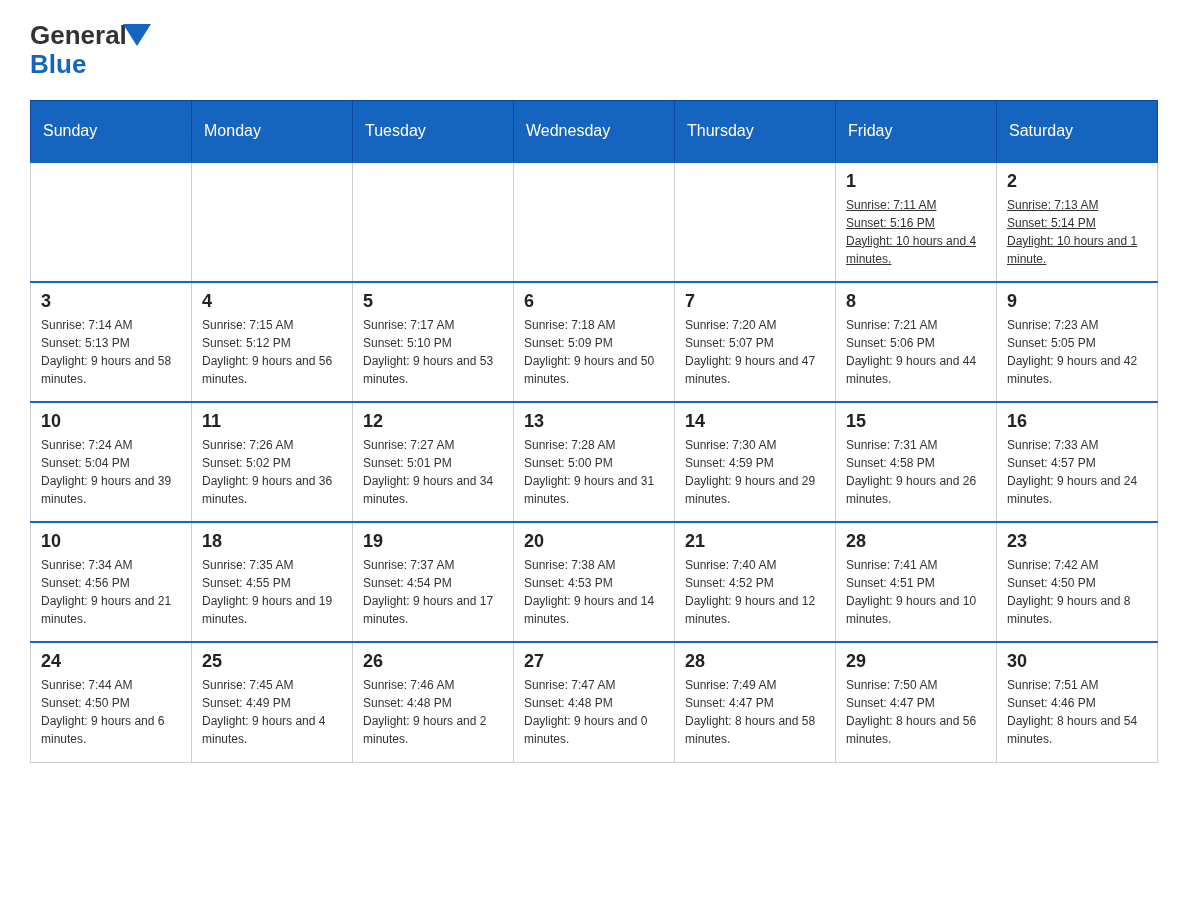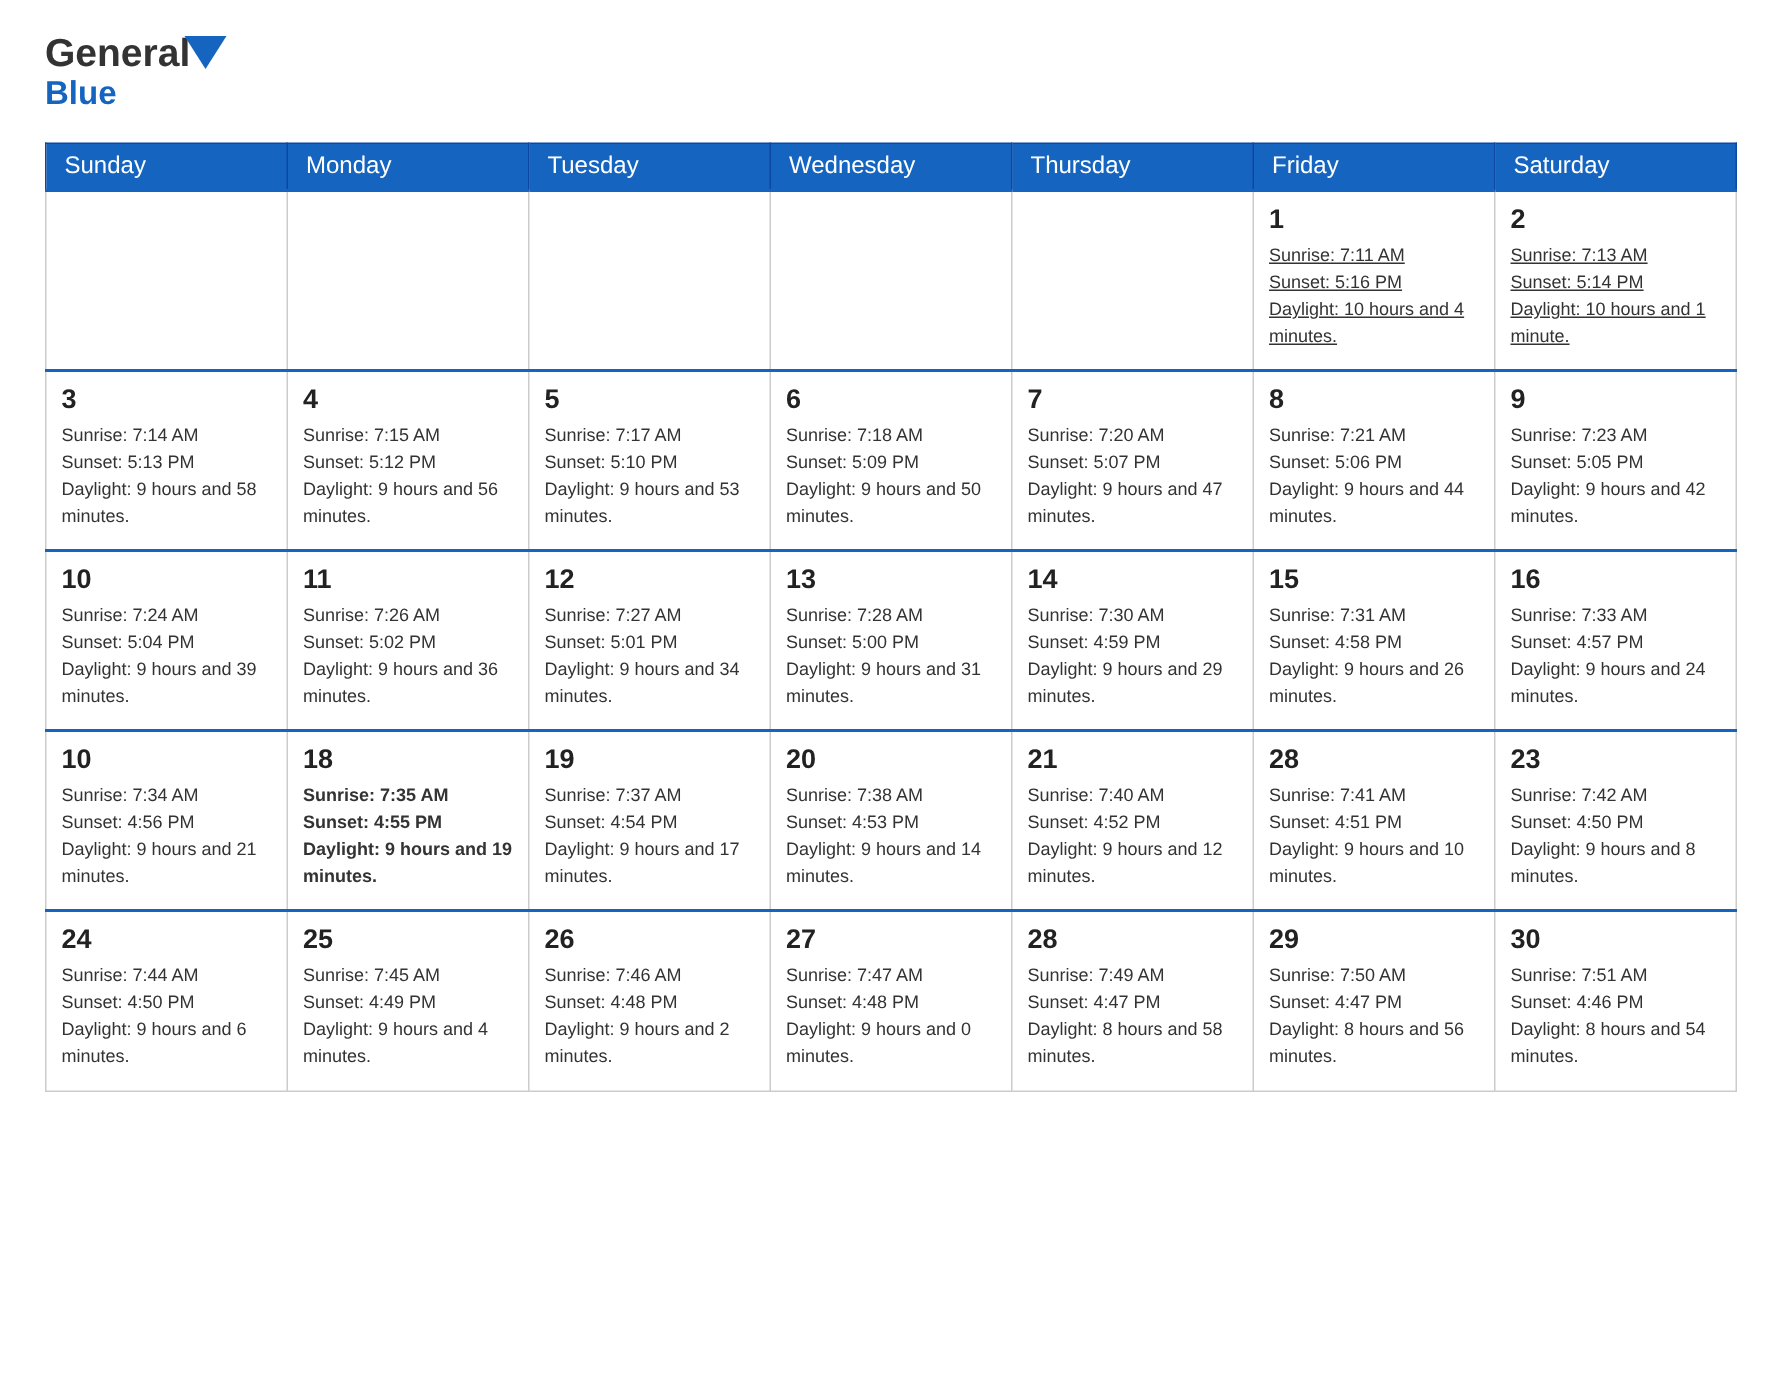--- a/index.html
+++ b/index.html
@@ -15,21 +15,21 @@
       justify-content: space-between;
       align-items: flex-start;
       margin-bottom: 20px;
     }
     .logo-text-general {
       font-size: 26px;
       font-weight: bold;
       color: #333;
     }
     .logo-text-blue {
-      font-size: 22px;
+      font-size: 26px;
       font-weight: bold;
       color: #1565c0;
     }
     .logo-triangle {
       width: 0;
       height: 0;
       border-left: 14px solid transparent;
       border-right: 14px solid transparent;
       border-top: 22px solid #1565c0;
       margin-left: -4px;
@@ -65,21 +65,21 @@
     }
     .calendar {
       width: 100%;
       border-collapse: collapse;
       border: 1px solid #aaa;
     }
     .calendar th {
       background-color: #1565c0;
       color: #fff;
       text-align: left;
-      padding: 6px 12px;
+      padding: 21px 12px;
       font-size: 16px;
       font-weight: normal;
       border: 1px solid #0d47a1;
     }
     .calendar td {
       vertical-align: top;
       padding: 8px 10px;
       border: 1px solid #ccc;
       width: 14.28%;
       min-height: 110px;
@@ -245,21 +245,21 @@
       </tr>
       <tr>
         <td>
           <span class="day-number">10</span>
           <div class="day-info" style="white-space: pre-line;">Sunrise: 7:34 AM
 Sunset: 4:56 PM
 Daylight: 9 hours and 21 minutes.</div>
         </td>
         <td>
           <span class="day-number">18</span>
-          <div class="day-info" style="white-space: pre-line; font-weight: bold;">Sunrise: 7:35 AM
+          <div class="day-info" style="white-space: pre-line;">Sunrise: 7:35 AM
 Sunset: 4:55 PM
 Daylight: 9 hours and 19 minutes.</div>
         </td>
         <td>
           <span class="day-number">19</span>
           <div class="day-info" style="white-space: pre-line;">Sunrise: 7:37 AM
 Sunset: 4:54 PM
 Daylight: 9 hours and 17 minutes.</div>
         </td>
         <td>

